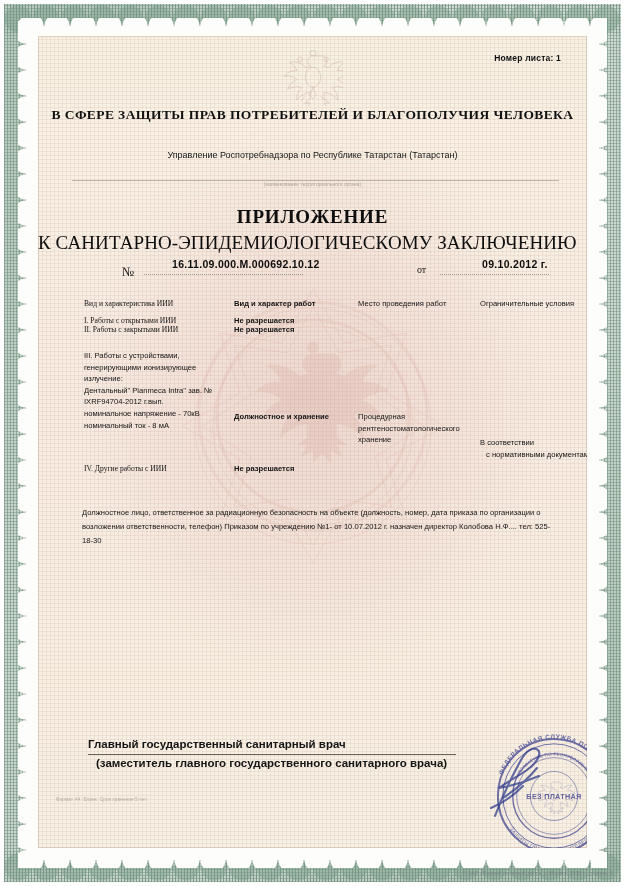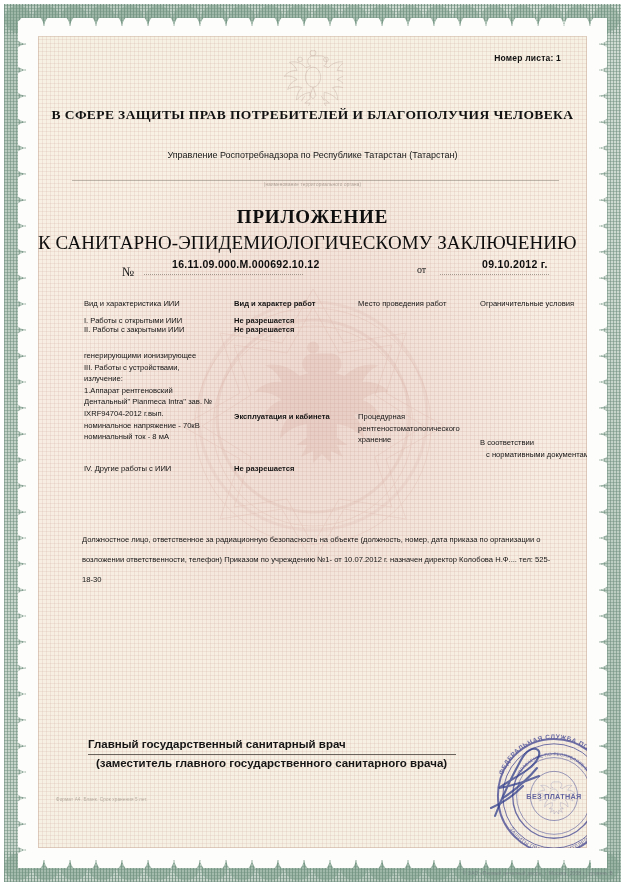--- a/index.html
+++ b/index.html
@@ -260,41 +260,41 @@
 
   
   .tbl {
     position: absolute;
     left: 46px; right: 24px; top: 262px;
     font-size: 7.6px;
     line-height: 11.6px;
     color: #141414;
   }
   .trow { position: relative; }
-  .c1 { position: absolute; left: 0;    width: 150px; }
+  .c1 { position: absolute; left: 0;    width: 150px; font-family: Liberation Serif, serif; }
   .c2 { position: absolute; left: 150px; width: 125px; font-weight: bold; }
   .c3 { position: absolute; left: 274px; width: 122px; }
   .c4 { position: absolute; left: 396px; width: 160px; }
 
   .blk-head  { position: absolute; top: 0px; left:0; right:0; height: 12px; }
   .blk-r1    { position: absolute; top: 17px; left:0; right:0; height: 12px; }
   .blk-r2    { position: absolute; top: 26px; left:0; right:0; height: 12px; }
   .blk-sec3  { position: absolute; top: 52px; left:0; width: 200px; }
   .blk-mid   { position: absolute; top: 113px; left:0; right:0; }
   .blk-r4    { position: absolute; top: 165px; left:0; right:0; }
 
   .twolevel { display: block; }
   .ind { padding-left: 6px; display: block; }
 
   
   .resp {
     position: absolute;
-    left: 44px; right: 30px; top: 494px;
+    left: 44px; right: 30px; top: 470px;
     font-size: 7.6px;
-    line-height: 20px;
+    line-height: 14px;
     color: #141414;
     text-align: left;
   }
 
   
   .hologram {
     position: absolute;
     left: 219px; top: 538px;
     width: 58px; height: 52px;
     border-radius: 5px;
@@ -475,32 +475,31 @@
           <span class="c1">I. Работы с открытыми ИИИ</span>
           <span class="c2">Не разрешается</span>
         </div>
 
         <div class="blk-r2 trow">
           <span class="c1">II. Работы с закрытыми ИИИ</span>
           <span class="c2"> Не разрешается</span>
         </div>
 
         <div class="blk-sec3">
+          <span class="twolevel">III. Работы с устройствами,</span>
           <span class="twolevel">генерирующими ионизирующее</span>
-          <span class="twolevel">III. Работы с устройствами,</span>
           <span class="twolevel">излучение:</span>
-          <span class="twolevel">1.Аппарат рентгеновский</span>
           <span class="twolevel">Дентальный" Pianmeca Intra" зав. №</span>
           <span class="twolevel">IXRF94704-2012 г.вып.</span>
           <span class="twolevel">номинальное напряжение - 70кВ</span>
           <span class="twolevel">номинальный ток - 8 мА</span>
         </div>
 
         <div class="blk-mid trow">
-          <span class="c2">Эксплуатация и кабинета</span>
+          <span class="c2">Должностное и хранение</span>
           <span class="c3">
             <span class="twolevel">Процедурная</span>
             <span class="twolevel">рентгеностоматологического</span>
             <span class="twolevel">хранение</span>
           </span>
           <span class="c4" style="top:26px;">
             <span class="twolevel">В соответствии</span>
             <span class="twolevel ind">с нормативными документами</span>
           </span>
         </div>

